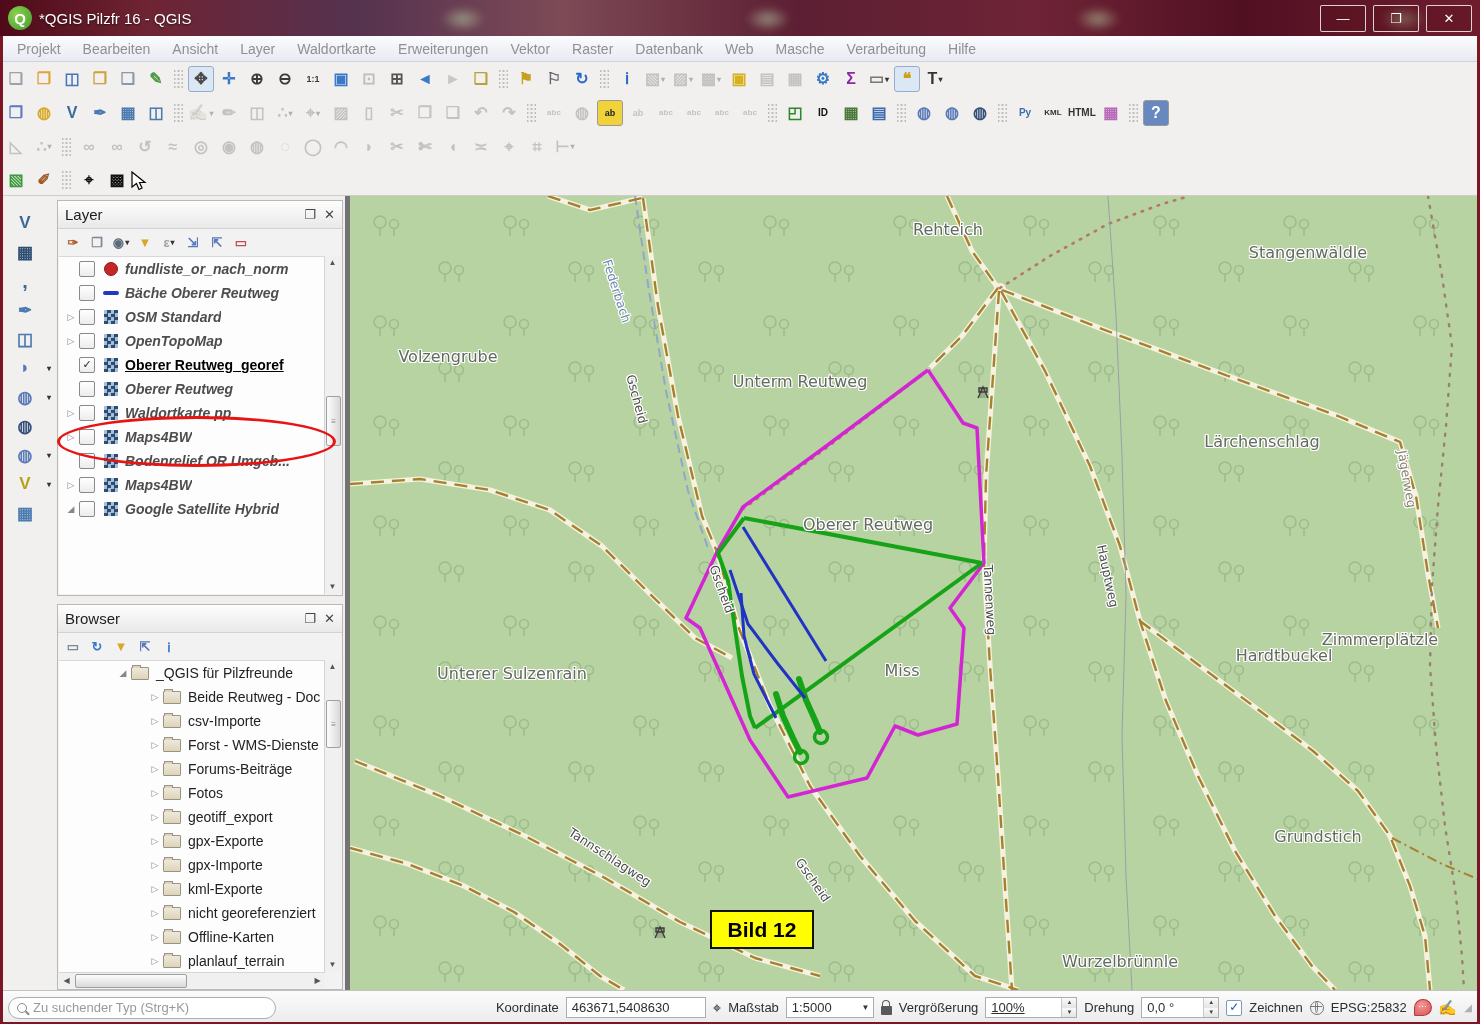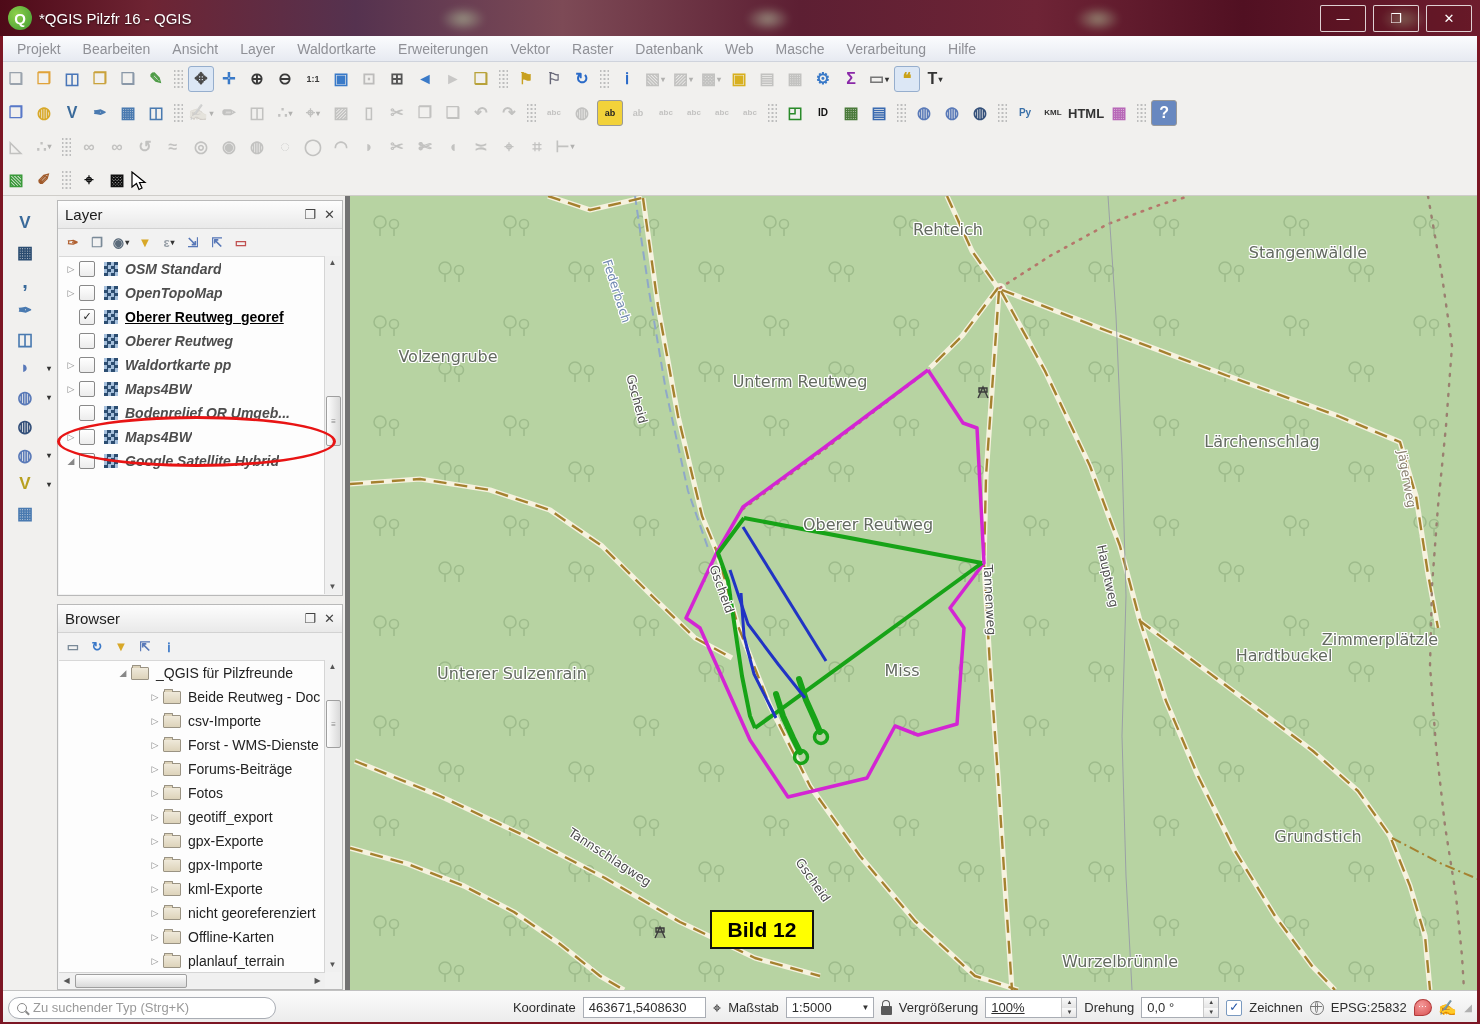--- a/index.html
+++ b/index.html
@@ -352,21 +352,21 @@
           <span class="gl" style="color: rgb(52, 80, 122); font-size: 16px;">◍</span>
         </div>
         <div class="thandle"></div>
         <div class="tbtn">
           <span class="gl" style="color: rgb(58, 112, 168); font-size: 10px;">Py</span>
         </div>
         <div class="tbtn">
           <span class="gl" style="color: rgb(51, 51, 51); font-size: 8px;">KML</span>
         </div>
         <div class="tbtn">
-          <span class="gl" style="color: rgb(51, 51, 51); font-size: 13px;">HTML</span>
+          <span class="gl" style="color: rgb(51, 51, 51); font-size: 10px;">HTML</span>
         </div>
         <div class="tbtn">
           <span class="gl" style="color: rgb(184, 104, 184); font-size: 16px;">▦</span>
         </div>
         <div class="thandle"></div>
         <div class="tbtn" style="background: rgb(104, 136, 192); border: 1px solid rgb(153, 153, 153); box-sizing: border-box; border-radius: 3px;">
           <span class="gl" style="color: rgb(255, 255, 255); font-size: 16px;">?</span>
         </div>
       </div>
     <div class="trow" id="tb-row3">
@@ -521,20 +521,36 @@
           <span class="gl" style="color: rgb(88, 120, 184); font-size: 13px;">⇲</span>
         </div>
         <div class="ptb">
           <span class="gl" style="color: rgb(88, 120, 184); font-size: 13px;">⇱</span>
         </div>
         <div class="ptb">
           <span class="gl" style="color: rgb(192, 80, 80); font-size: 13px;">▭</span>
         </div>
       </div>
     <div class="ptree" id="layer-tree" style="bottom:1px;">
+        <div class="lrow">
+          <span class="tarrow"></span>
+          <span class="cb"></span>
+          <span class="sym">
+            <span class="sym-dot"></span>
+          </span>
+          <span class="lname">fundliste_or_nach_norm</span>
+        </div>
+        <div class="lrow">
+          <span class="tarrow"></span>
+          <span class="cb"></span>
+          <span class="sym">
+            <span class="sym-bline"></span>
+          </span>
+          <span class="lname">Bäche Oberer Reutweg</span>
+        </div>
         <div class="lrow">
           <span class="tarrow">▷</span>
           <span class="cb"></span>
           <span class="sym">
             <span class="sym-raster"></span>
           </span>
           <span class="lname">OSM Standard</span>
         </div>
         <div class="lrow">
           <span class="tarrow">▷</span>
@@ -800,21 +816,21 @@
 
   <div id="red-ellipse"></div>
 
   <div id="statusbar">
     <div id="search-box">
       <span class="smag"></span>
       <span class="ph">Zu suchender Typ (Strg+K)</span>
     </div>
     <div style="flex:1;"></div>
     <span>Koordinate</span>
-    <div class="sin" style="width:123px;">
+    <div class="sin" style="width:140px;">
       <span>463671,5408630</span>
     </div>
     <span style="font-size:15px;color:#222;">⌖</span>
     <span>Maßstab</span>
     <div class="combo">
       <span class="val">1:5000</span>
       <span class="ca">▼</span>
     </div>
     <span class="lockbody"></span>
     <span>Vergrößerung</span>

